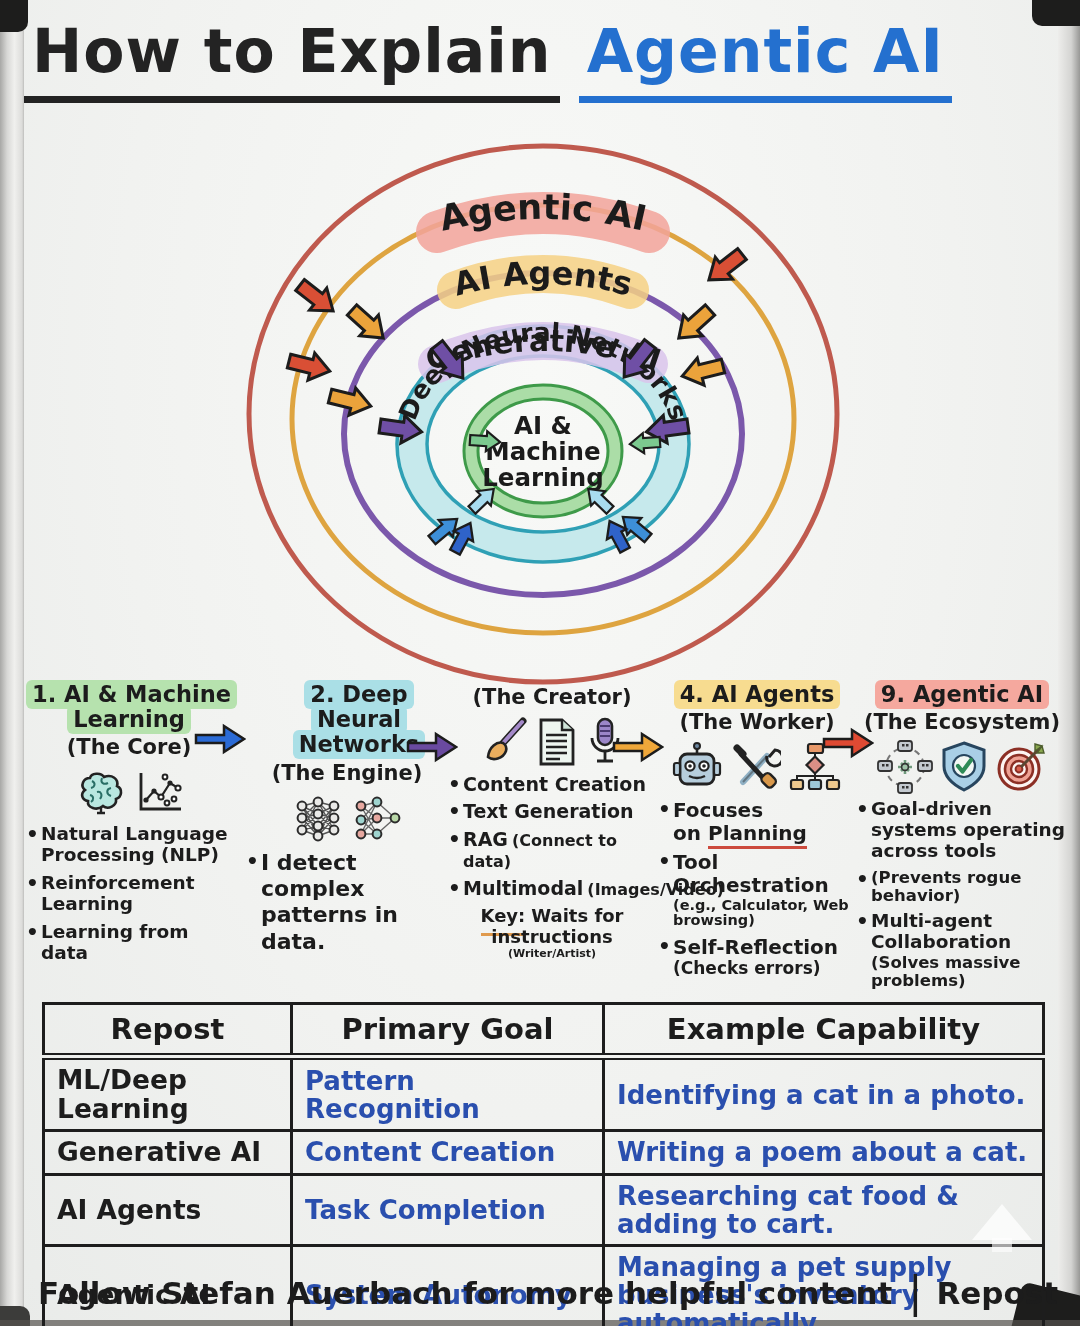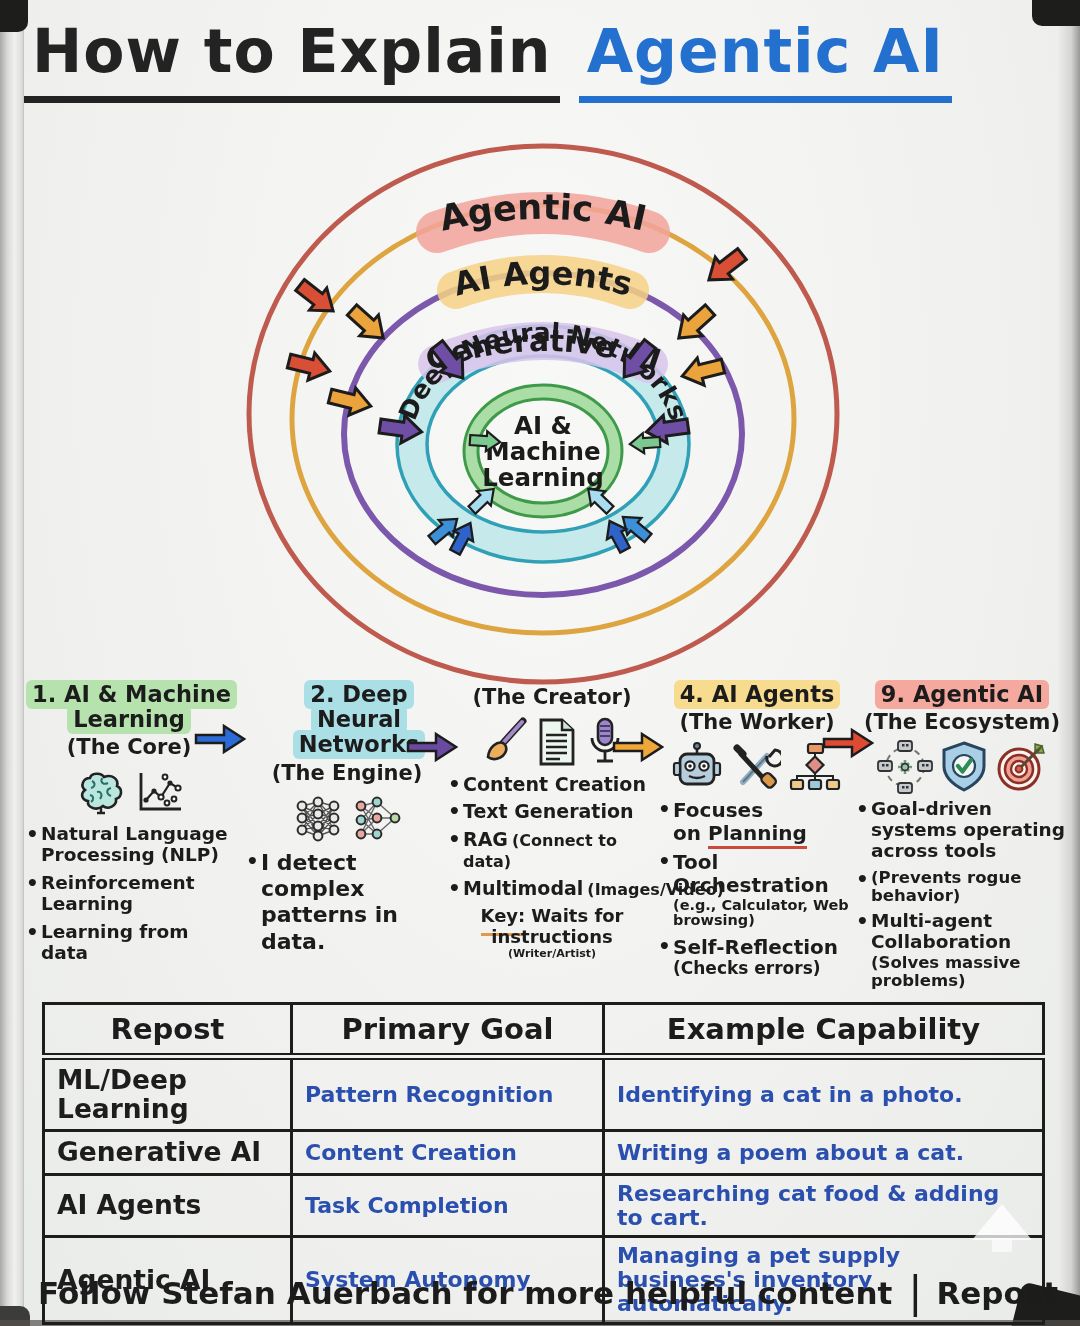--- a/index.html
+++ b/index.html
@@ -50,21 +50,21 @@
   .c5 .note-block{font-size:16.5px;}
   .u-red{border-bottom:3.5px solid #cc4a3d;margin-left:7px;padding-bottom:1px;}
   .key-line{font-size:18px;font-weight:bold;text-align:center;margin-top:3px;}
   .key-label{border-bottom:3px solid #e09a4d;padding-bottom:7px;margin-right:6px;}
   .key-note{display:block;font-size:11px;}
   .flow{position:absolute;}
   
   .cmp{position:absolute;left:42px;top:1002px;width:1000px;border-collapse:collapse;table-layout:fixed;}
   .cmp th,.cmp td{border:3.5px solid #1d1d1d;}
   .cmp th{font-size:29px;font-weight:bold;text-align:center;padding:7px 4px;border-bottom:7px double #1d1d1d;}
-  .cmp td{font-size:22px;font-weight:bold;padding:6px 12px;color:#2a4fae;line-height:1.08;}
+  .cmp td{font-size:26px;font-weight:bold;padding:6px 12px;color:#2a4fae;line-height:1.08;}
   .cmp td.layer{color:#1d1d1d;font-size:26.5px;}
   
   .footer{position:absolute;left:38px;top:1268px;width:1010px;display:flex;align-items:center;font-size:31px;font-weight:bold;white-space:nowrap;}
   .f-divider{font-size:42px;font-weight:normal;margin:0 14px 0 16px;}
   .f-repost{margin-right:10px;}
   .wm{position:absolute;left:972px;top:1204px;width:0;height:0;
       border-left:30px solid transparent;border-right:30px solid transparent;
       border-bottom:36px solid rgba(255,255,255,.75);}
   .wm2{position:absolute;left:992px;top:1238px;width:20px;height:14px;background:rgba(255,255,255,.6);}
 </style>

